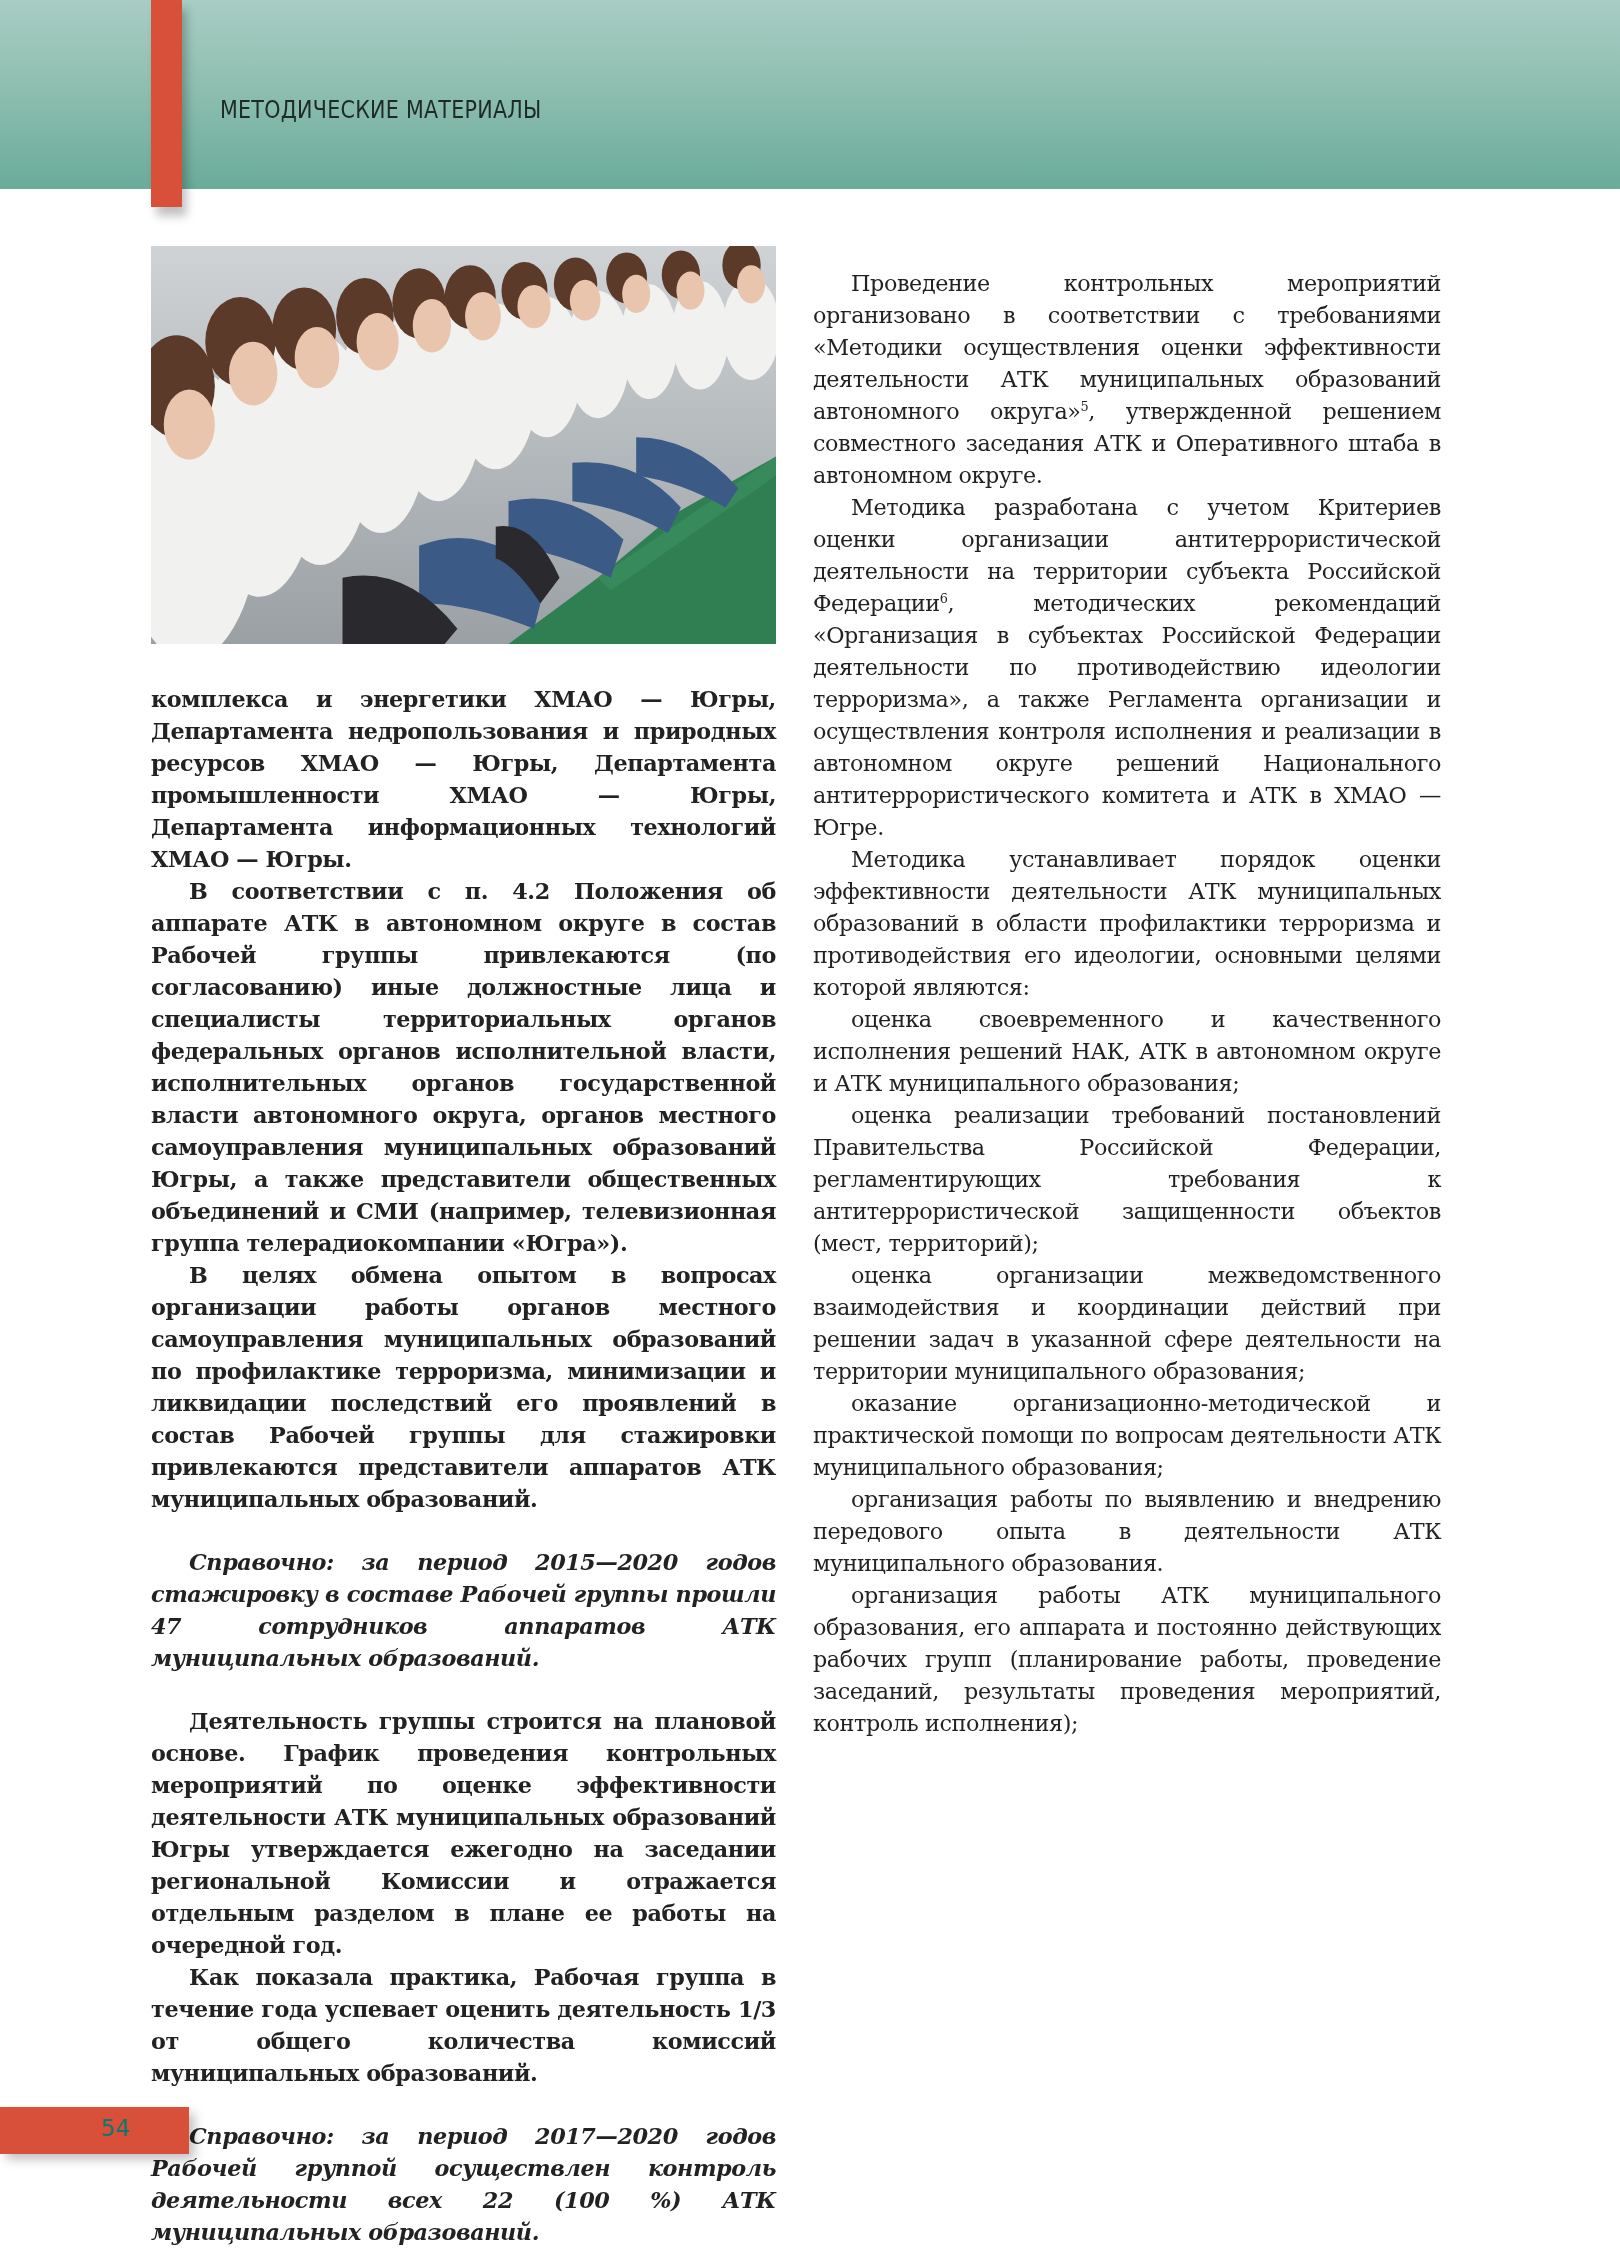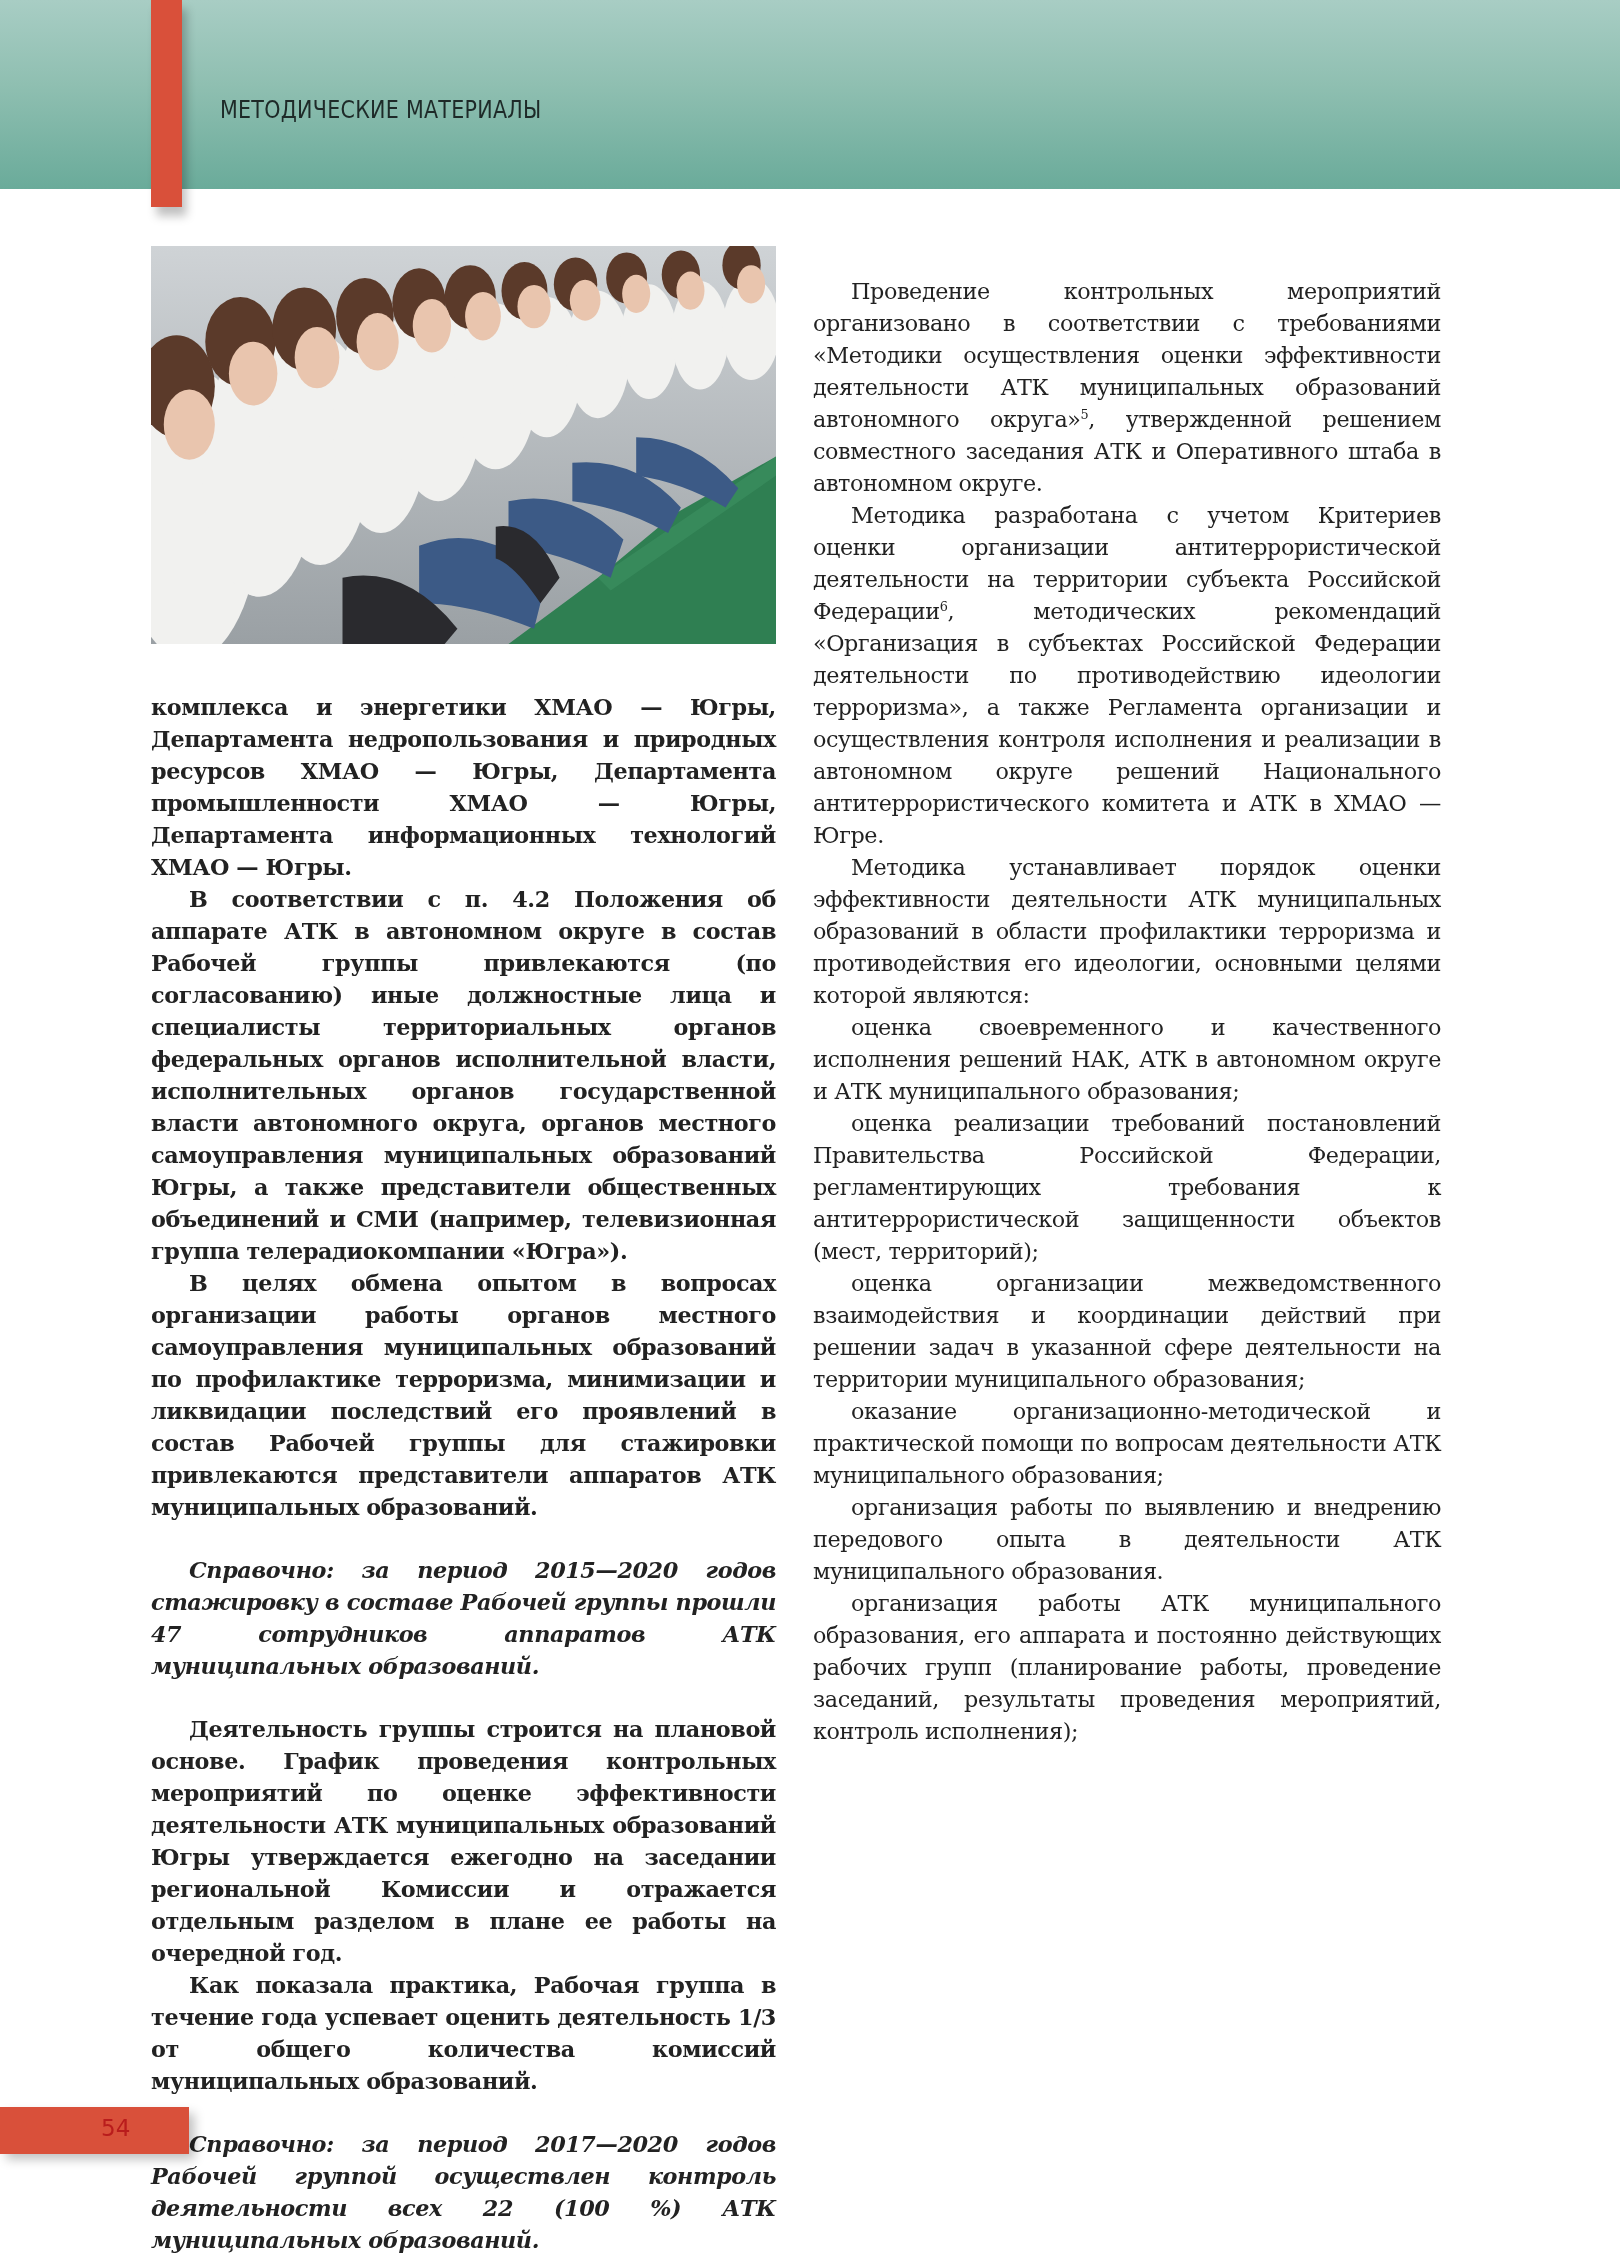--- a/index.html
+++ b/index.html
@@ -7,31 +7,31 @@
          font-family:"DejaVu Serif", "Liberation Serif", serif; color:#222; }
   .header-band { position:absolute; left:0; top:0; width:1620px; height:189px;
          background:linear-gradient(to bottom, #a8cdc4 0%, #8fbfb1 45%, #6aab9a 100%); }
   .red-bar { position:absolute; left:151px; top:0; width:31px; height:207px; background:#d9503a;
          box-shadow:5.1px 9px 9px rgba(0,0,0,0.25); }
   .section-title { position:absolute; left:220px; top:96px; font-family:"DejaVu Sans", sans-serif;
          font-size:24px; letter-spacing:0.3px; color:#1e2a28; transform:scaleX(0.86); transform-origin:left center; }
   .photo { position:absolute; left:151px; top:246px; width:625px; height:398px; overflow:hidden; }
   .photo svg { width:100%; height:100%; display:block; }
   .col { position:absolute; width:625px; font-size:22.3px; line-height:32px; text-align:justify;
-         letter-spacing:-0.4px;margin-top:8px; }
+         letter-spacing:-0.4px; }
   .col p { margin:0; text-indent:38px; }
   .col p.note { font-style:italic; margin-top:31px; margin-bottom:31px; }
   .col p.first { text-indent:0; }
   .col sup { font-size:12.8px; line-height:0; }
   .left-col { left:151px; top:683px;font-weight:bold; }
   .right-col { left:813px; top:267px; width:628px; }
   .page-tab { position:absolute; left:0; top:2107px; width:189px; height:47px; background:#d9503a;
          box-shadow:6.4px 6.4px 10.2px rgba(0,0,0,0.25); }
   .page-num { position:absolute; left:101px; top:2115px; font-family:"DejaVu Sans", sans-serif;
-         font-size:23px; color:#b91c1c; }
+         font-size:23px; color:#0f766e; }
 </style>
 </head>
 <body>
 
 <div class="header-band"></div>
 <div class="red-bar"></div>
 <div class="section-title">МЕТОДИЧЕСКИЕ МАТЕРИАЛЫ</div>
 
 <div class="photo">
   <svg viewBox="0 0 979 624" preserveAspectRatio="none">

